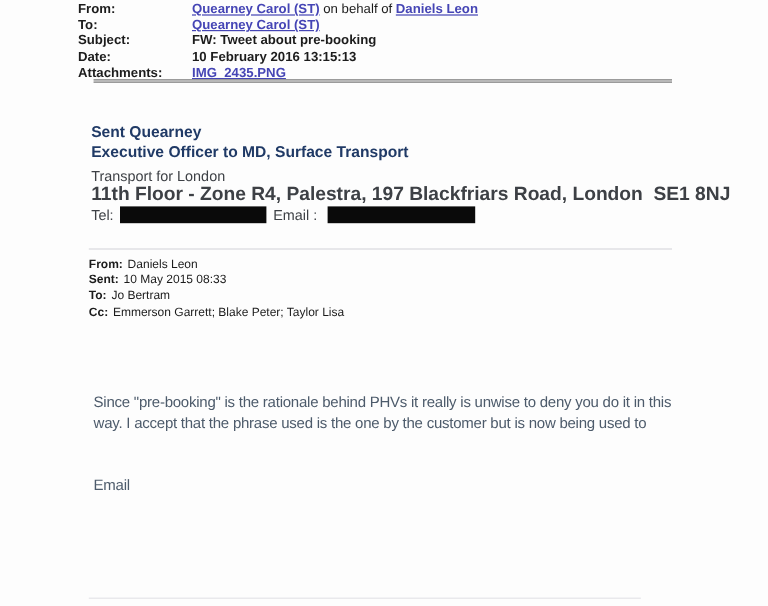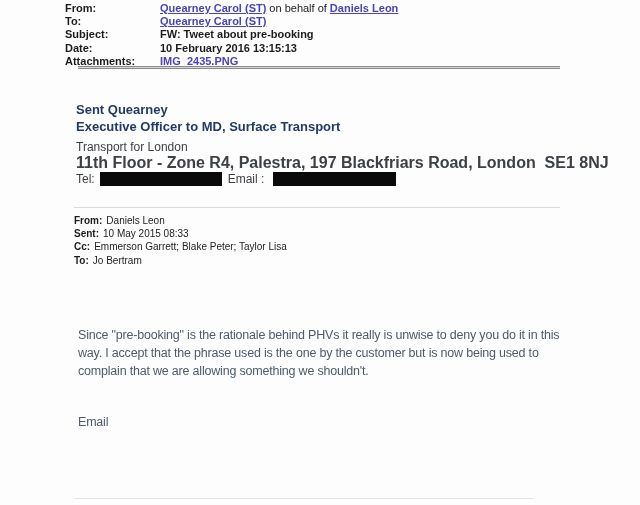--- a/index.html
+++ b/index.html
@@ -93,28 +93,27 @@
       <span>Email :</span>
       <span class="redact bar-email"></span>
     </div>
   </div>
 
   <div class="rule-thin"></div>
 
   <div class="qhdr">
     <div class="qhdr-row"><b>From:</b><span>Daniels Leon</span></div>
     <div class="qhdr-row"><b>Sent:</b><span>10 May 2015 08:33</span></div>
+    <div class="qhdr-row"><b>To:</b><span>Jo Bertram</span></div>
     <div class="qhdr-row"><b>Cc:</b><span>Emmerson Garrett; Blake Peter; Taylor Lisa</span></div>
-    <div class="qhdr-row"><b>To:</b><span>Jo Bertram</span></div>
   </div>
 
   <div class="mailbody">
     <div class="para2">
       <div class="bline">Since "pre-booking" is the rationale behind PHVs it really is unwise to deny you do it in this</div>
       <div class="bline">way. I accept that the phrase used is the one by the customer but is now being used to</div>
-      <div class="bline">complain that we are allowing something we shouldn't.</div>
     </div>
     <div class="bline signoff">Email</div>
   </div>
 
   <div class="bottom-edge"></div>
 
 </div>
 
 </body></html>

